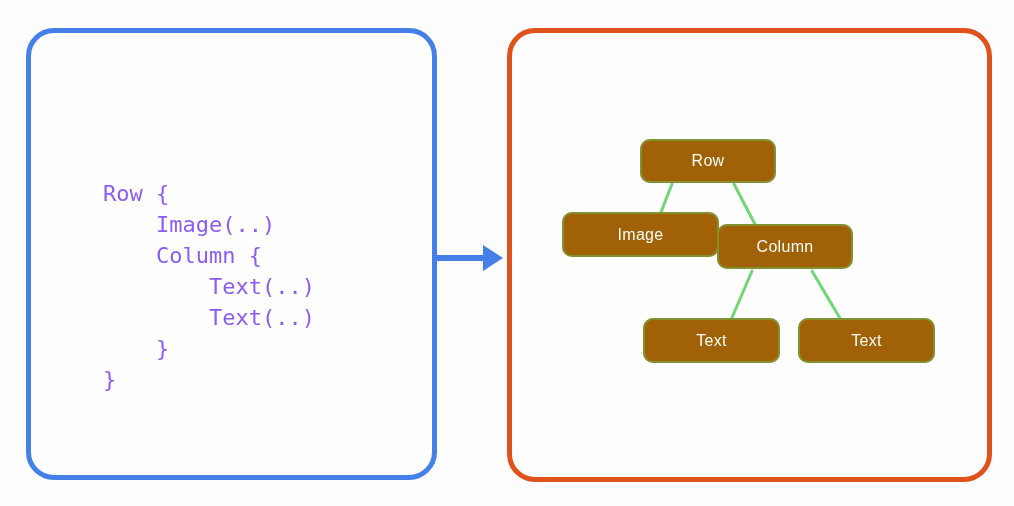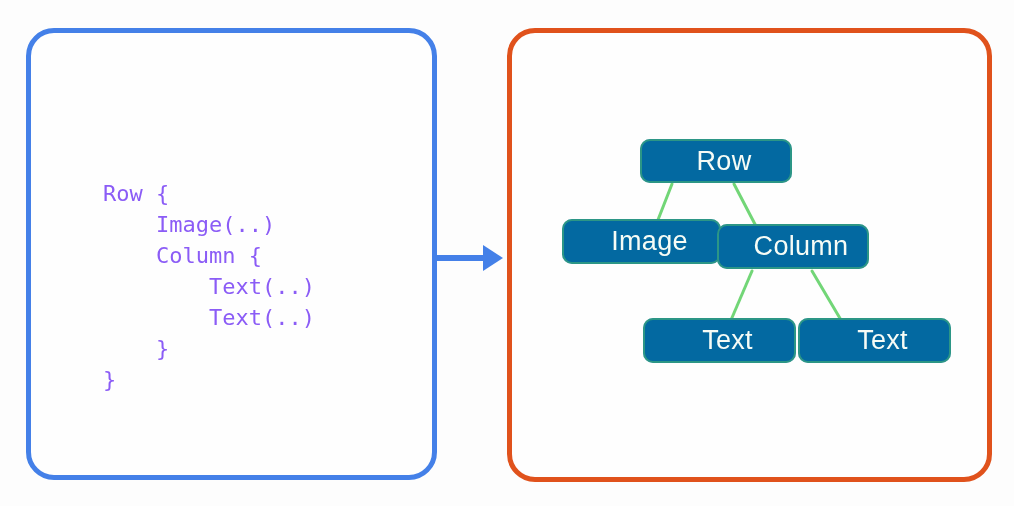--- a/index.html
+++ b/index.html
@@ -53,35 +53,34 @@
   svg.lines-layer {
     position: absolute;
     left: 0;
     top: 0;
     z-index: 1;
     pointer-events: none;
   }
   
   .tree-node {
     position: absolute;
-    background: #0369a1;
+    background: #a16207;
     border-radius: 10px;
     color: #f6fcf6;
-    font-size: 27px;
+    font-size: 16px;
     font-weight: 500;
     letter-spacing: 0.3px;
     display: flex;
     align-items: center;
     justify-content: center;
     z-index: 2;
     box-shadow: inset 0 0 0 2px rgba(96,206,102,0.45);
-    padding-left: 16px;
   }
   .node-row    { left: 640px; top: 139px; width: 136px; height: 44px; }
-  .node-image  { left: 562px; top: 219px; width: 143px; height: 45px; }
+  .node-image  { left: 562px; top: 212px; width: 157px; height: 45px; }
   .node-column { left: 717px; top: 224px; width: 136px; height: 45px; }
   .node-text1  { left: 643px; top: 318px; width: 137px; height: 45px; }
   .node-text2  { left: 798px; top: 318px; width: 137px; height: 45px; }
 </style>
 </head>
 <body>
 
 <div class="canvas">
 
   <div class="panel code-panel">

